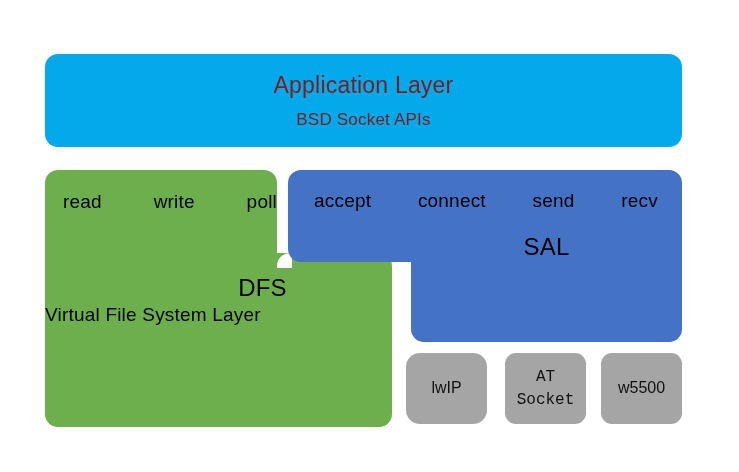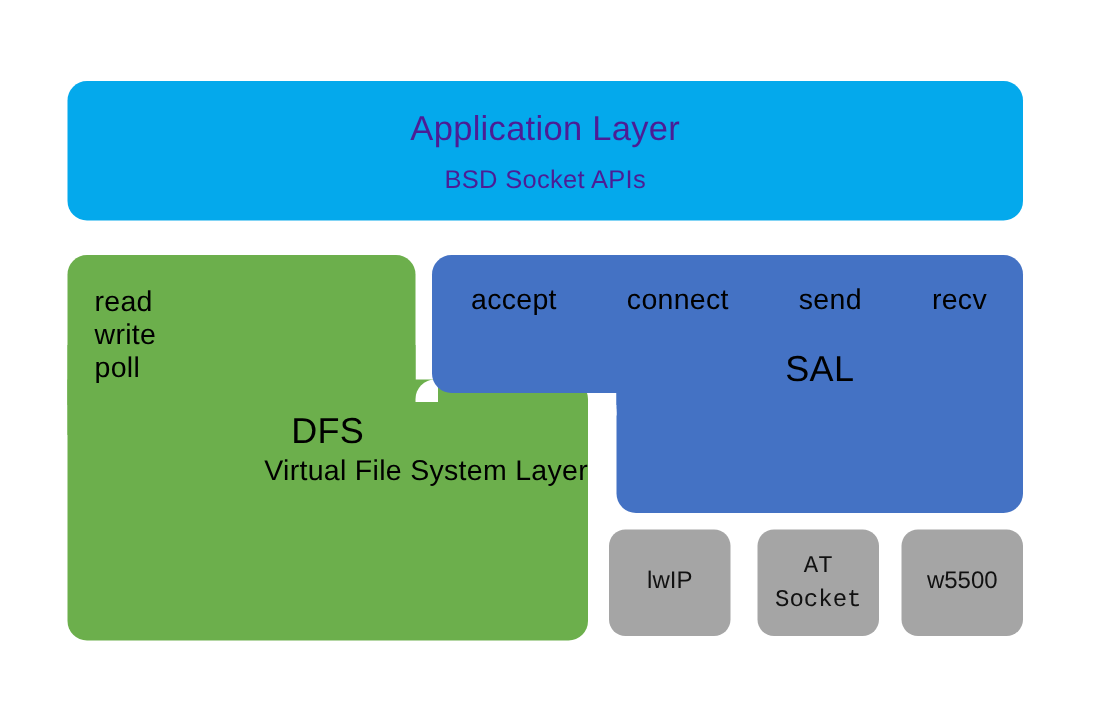--- a/index.html
+++ b/index.html
@@ -17,21 +17,21 @@
     width: 739px;
     height: 472px;
     background: #ffffff;
     overflow: hidden;
   }
 
   
   .block {
     position: absolute;
     box-sizing: border-box;
-    color: #4c1d95;
+    color: #7f1d1d;
     text-align: center;
   }
   .rrect {
     border-radius: 13px;
   }
 
   
   #app-layer {
     left: 45px;
     top: 54px;
@@ -112,37 +112,37 @@
   }
   #dfs-api-row {
     position: absolute;
     left: 18px;
     top: 21px;
     width: 214px;
     display: flex;
     justify-content: space-between;
     font-size: 19px;
     letter-spacing: .2px;
-    flex-direction: column;
   }
   #dfs-name {
     position: absolute;
     left: 0px;
     top: 104px;
     width: 347px;
     text-align: center;
     font-size: 24px;
     letter-spacing: .2px;
+    padding-left: 44px;
   }
   #dfs-desc {
     position: absolute;
     left: 0px;
     top: 134px;
     width: 347px;
-    text-align: right;
+    text-align: left;
     font-size: 19px;
     letter-spacing: .2px;
   }
 
   
   
   #sal-shape {
     position: absolute;
     left: 288px;
     top: 170px;
@@ -232,21 +232,21 @@
     background: var(--c-drv);
     border-radius: 11px;
     display: flex;
     flex-direction: column;
     align-items: center;
     justify-content: center;
     font-size: 16px;
     line-height: 1.4;
     color: #111111;
   }
-  #drv-0 { left: 406px; }
+  #drv-0 { left: 406px; border-radius: 14px; }
   #drv-1 { left: 505px; font-family: Liberation Mono, monospace; }
   #drv-2 { left: 601px; }
   .drv .l2 { display: block; }
 </style>
 </head>
 <body>
 
 <div id="canvas" style="background: rgb(255, 255, 255);">
 
   <div class="block rrect" id="app-layer">

